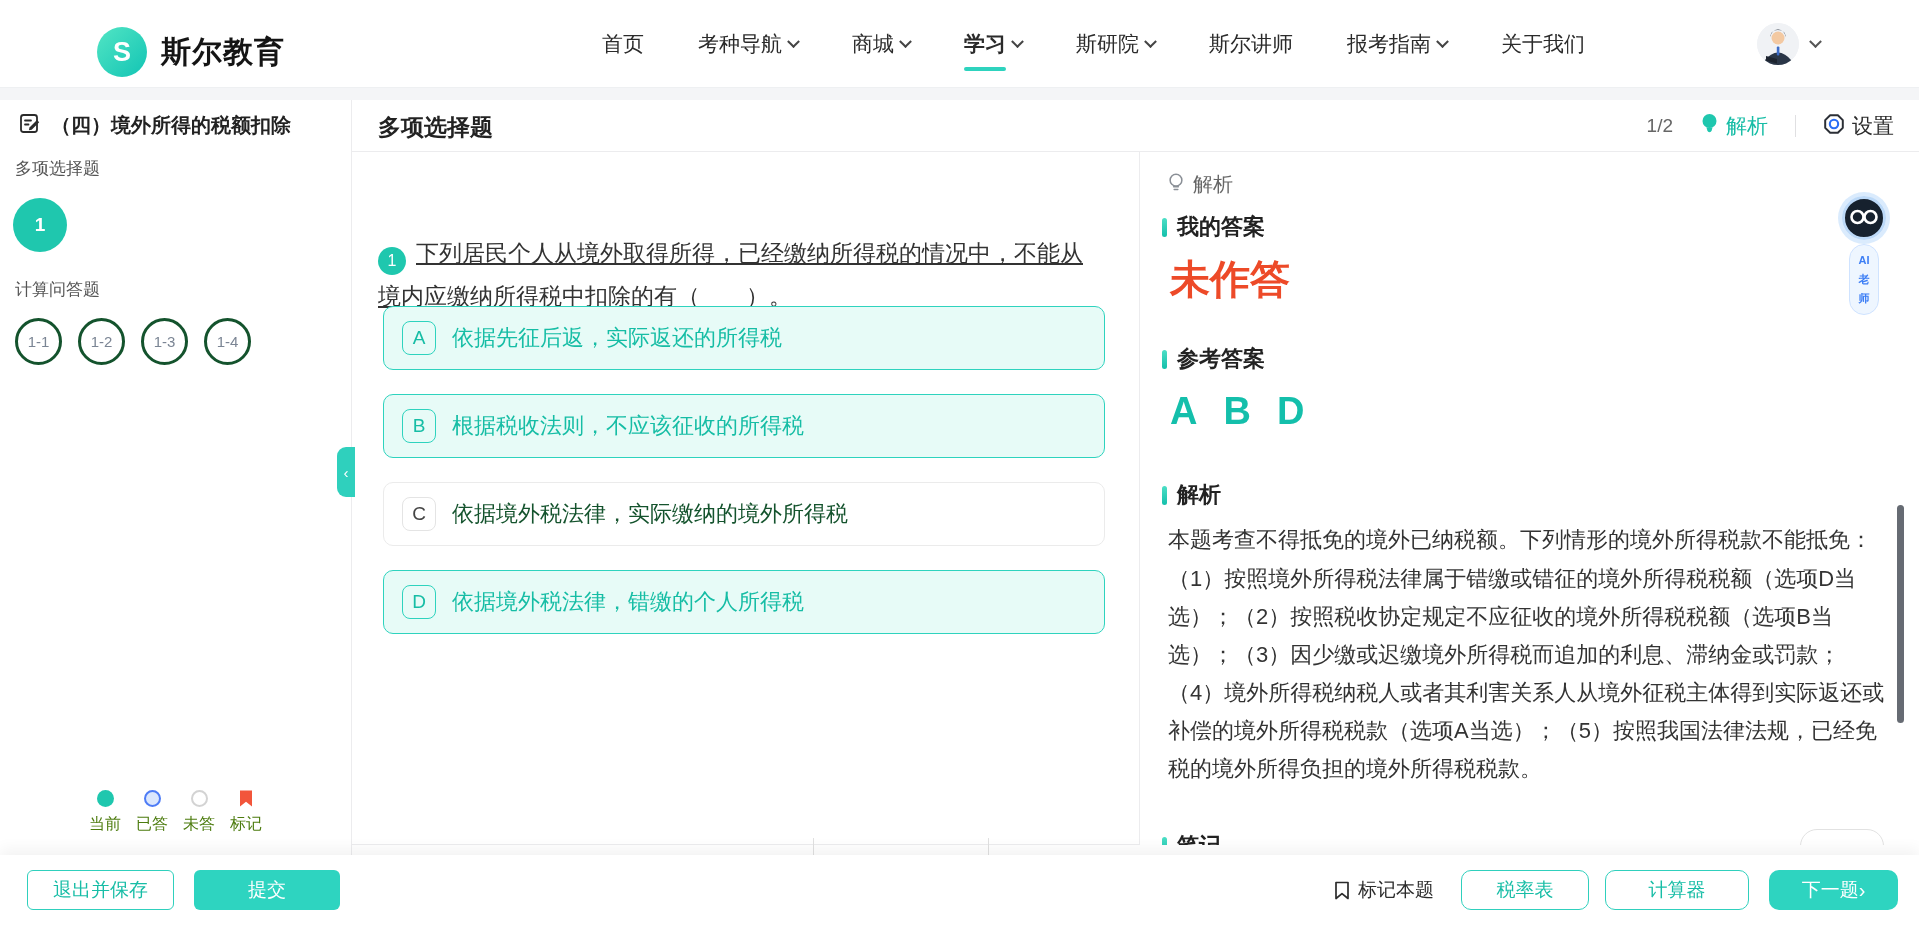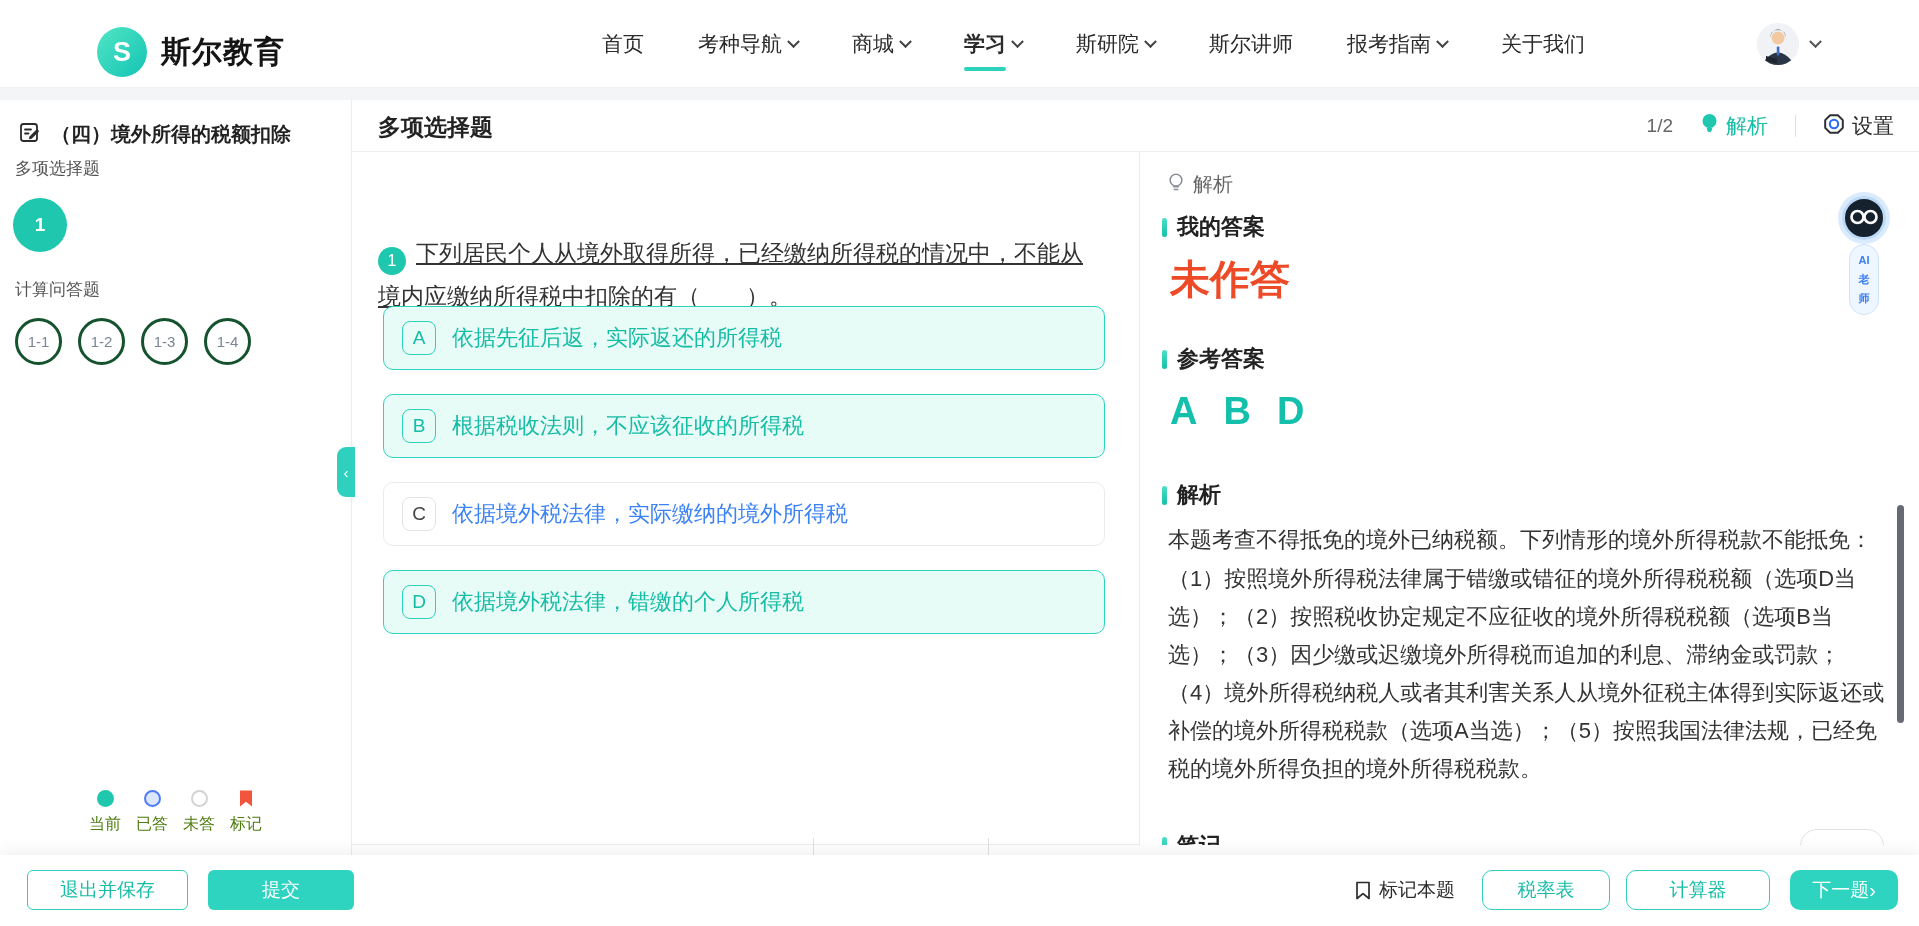--- a/index.html
+++ b/index.html
@@ -21,21 +21,21 @@
   .navitem.active .underline { position:absolute; left:0; bottom:17px; width:42px; height:4px; border-radius:2px; background:#2ed3be; }
   .chev { width:9px; height:9px; border-right:2px solid #444; border-bottom:2px solid #444; transform:rotate(45deg) translate(-2px,-2px); display:inline-block; }
   .avatar-wrap { position:absolute; left:1757px; top:23px; display:flex; align-items:center; gap:12px; }
   .avatar { width:42px; height:42px; border-radius:50%; overflow:hidden; background:#f0f2f5; }
 
   
   .band { position:absolute; left:0; top:88px; width:1919px; height:12px; background:#f4f5f7; }
 
   
   .sidebar { position:absolute; left:0; top:100px; width:352px; height:755px; background:#fff; border-right:1px solid #ececee; }
-  .sb-title { position:absolute; left:18px; top:20px; display:flex; align-items:center; gap:9px;justify-content:center; }
+  .sb-title { position:absolute; left:18px; top:11px; display:flex; align-items:center; gap:9px;justify-content:center; }
   .sb-title-text { font-size:20px; font-weight:bold; color:#222; }
   .sb-group-label { position:absolute; left:15px; font-size:17px; color:#555; }
   .qcircle { border-radius:50%; display:flex; align-items:center; justify-content:center; cursor:pointer; }
   .qcircle.current { position:absolute; left:13px; top:98px; width:54px; height:54px; background:#1fc7ae; color:#fff; font-size:19px; font-weight:bold; }
   .sub-row { position:absolute; left:15px; top:218px; display:flex; gap:16px; }
   .qcircle.small { width:47px; height:47px; background:#fff; border:3px solid #14532d; color:#7b8594; font-size:15px; }
   .legend { position:absolute; left:0; top:690px; width:100%; display:flex; justify-content:center; gap:15px; }
   .legend-item { display:flex; flex-direction:column; align-items:center; gap:7px; }
   .legend-sym { width:17px; height:17px; border-radius:50%; }
   .legend-sym.current { background:#1fc7ae; }
@@ -53,21 +53,21 @@
   .vsep { width:1px; height:22px; background:#e0e0e2; }
   .settings { display:flex; align-items:center; gap:7px; color:#2b2b2b; font-size:21px; cursor:pointer; }
 
   
   .qcol { position:absolute; left:352px; top:152px; width:788px; height:693px; background:#fff; border-right:1px solid #ececee; border-bottom:1px solid #ececee; }
   .stem { position:absolute; left:26px; top:57px; width:720px; font-size:23px; line-height:43px; color:#333;text-decoration:underline; }
   .qnum { display:inline-flex; width:28px; height:28px; border-radius:50%; background:#1fc7ae; color:#fff; font-size:16px; align-items:center; justify-content:center; margin-right:10px; vertical-align:-5px; }
   .options { position:absolute; left:31px; top:154px; width:722px; display:flex; flex-direction:column; gap:24px; }
   .option { height:64px; border-radius:10px; border:1px solid #ebebeb; background:#fff; display:flex; align-items:center; padding-left:18px; gap:16px; cursor:pointer; }
   .opt-letter { width:34px; height:34px; border-radius:8px; border:1.5px solid #e4e4e4; display:flex; align-items:center; justify-content:center; font-size:19px; color:#444; background:#fff; }
-  .opt-text { font-size:22px; color:#3b82f6; }
+  .opt-text { font-size:22px; color:#14532d; }
   .option.selected { background:#e7fbf7; border-color:#2ed3be; }
   .option.selected .opt-letter { border-color:#2ed3be; color:#16bda5; background:transparent; }
   .option.selected .opt-text { color:#16bda5; }
 
   
   .acol { position:absolute; left:1140px; top:152px; width:779px; height:693px; background:#fff; overflow:hidden; }
   .panel-label { position:absolute; left:27px; top:19px; display:flex; align-items:center; gap:8px; font-size:20px; color:#666; }
   .sec-title { position:absolute; display:flex; align-items:center; gap:10px; }
   .sec-bar { width:5px; height:19px; border-radius:3px; background:linear-gradient(180deg,#4ddfc6,#14bfab); }
   .sec-text { font-size:22px; font-weight:bold; color:#222; }
@@ -90,22 +90,22 @@
   
   .footer { position:absolute; left:0; top:855px; width:1919px; height:71px; background:#fff; box-shadow:0 -6px 14px rgba(0,0,0,.05); z-index:20; }
   .f-left { position:absolute; left:27px; top:15px; display:flex; gap:20px; }
   .btn { height:40px; border-radius:6px; display:flex; align-items:center; justify-content:center; font-size:19px; cursor:pointer; }
   .btn-outline { background:#fff; border:1px solid #2fd0bd; color:#17bda6; }
   .btn-solid { background:#2ed4c0; border:none; color:#fff; }
   .f-right { position:absolute; right:21px; top:15px; display:flex; align-items:center; }
   .mark-btn { display:flex; align-items:center; gap:8px; font-size:19px; color:#2b2b2b; cursor:pointer; margin-right:27px; }
   .btn-tax { width:128px; border-radius:10px; margin-right:16px; }
   .btn-calc { width:144px; border-radius:10px; margin-right:20px; }
-  .btn-next { width:108px; border-radius:10px; gap:0; }
-  .btn-exit { width:161px; }
+  .btn-next { width:129px; border-radius:10px; gap:0; }
+  .btn-exit { width:147px; }
   .btn-submit { width:146px; }
   .next-arrow { font-size:20px; }
 </style>
 </head>
 <body>
 
 <div class="topnav">
   <div class="logo-wrap">
     <div class="logo-circle">
         <span>S</span>

